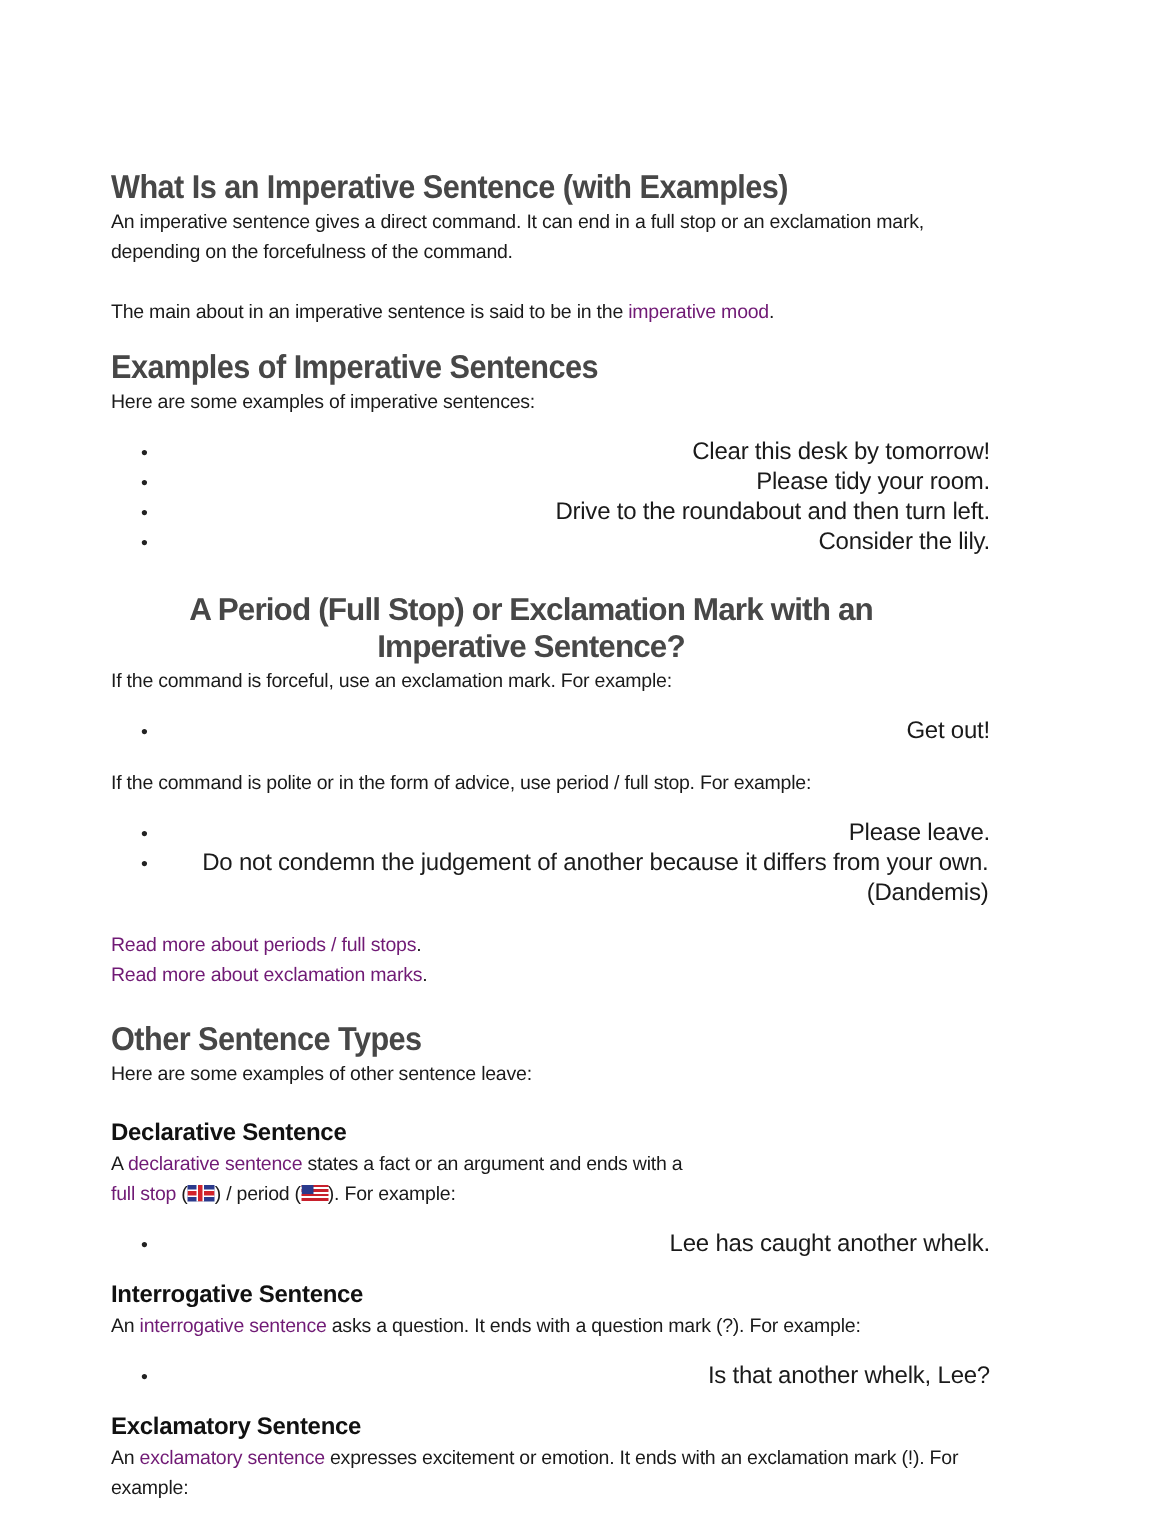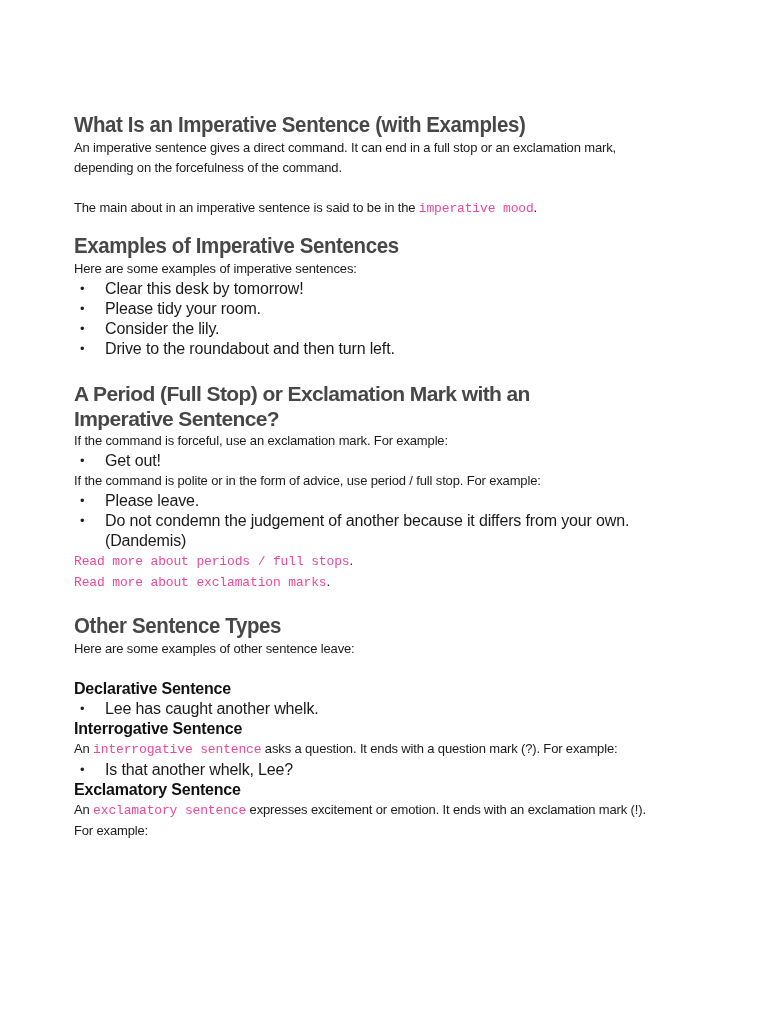--- a/index.html
+++ b/index.html
@@ -1,28 +1,28 @@
 <!DOCTYPE html>
 <html><head>
   <meta charset="utf-8">
   <style>
     html, body { margin: 0; padding: 0; background: #ffffff; }
     body { width: 768px; height: 1024px; overflow: hidden; position: relative;
            font-family: "Liberation Sans", sans-serif; color: #1a1a1a; }
     .page { position: absolute; left: 74px; top: 112px; width: 600px; }
     .h { font-family: "Liberation Sans", sans-serif; font-weight: bold; color: #474747;
          font-size: 22px; line-height: 26px; margin: 0; letter-spacing: -0.4px; transform: scaleX(0.93); transform-origin: left; white-space: nowrap; }
-    .h.wrap { white-space: normal; width: 560px; transform: none; font-size: 21px; line-height: 25px; letter-spacing: -0.6px; }
+    .h.wrap { white-space: normal; width: 560px; transform: none; font-size: 21px; line-height: 25px; letter-spacing: -0.6px; text-align: center; }
     p { margin: 0; font-size: 13px; line-height: 20px; letter-spacing: -0.15px; }
     .gap { height: 20px; }
     .sub { font-weight: bold; color: #111; font-size: 16px; line-height: 20px; margin: 0; letter-spacing: -0.2px; }
-    ul { list-style: none; margin: 0; padding: 0; }
+    ul { list-style: none; margin: 14px; padding: 0; text-align: right; }
     li { position: relative; padding-left: 31px; font-size: 16px; line-height: 20px; letter-spacing: -0.15px; }
     li::before { content: "\2022"; position: absolute; left: 6px; top: 0; font-size: 13px; color: #222; }
-    .link { color: #ec4899; cursor: pointer; font-family: Liberation Mono, monospace; }
+    .link { color: #701a75; cursor: pointer; }
     .flag { display: inline-block; width: 18px; height: 11px; vertical-align: -1px; position: relative; overflow: hidden; }
     .flag-uk { background: #2b3a8c; }
     .flag-uk::before { content: ""; position: absolute; left: 0; top: 4px; width: 18px; height: 3px; background: #d2232a; box-shadow: 0 0 0 1px #fff; }
     .flag-uk::after { content: ""; position: absolute; left: 7px; top: 0; width: 3px; height: 11px; background: #d2232a; box-shadow: 0 0 0 1px #fff; }
     .flag-us { background: repeating-linear-gradient(#c8202c 0 1.5px, #fff 1.5px 3px); }
     .flag-us::before { content: ""; position: absolute; left: 0; top: 0; width: 8px; height: 6px; background: #2b3a8c; }
   </style>
 </head>
 <body>
 
@@ -33,22 +33,22 @@
   <div class="gap"></div>
   <p>
     <span>The main about in an imperative sentence is said to be in the </span><span class="link">imperative mood</span><span>.</span>
   </p>
 
   <h2 class="h" style="margin-top:14px">Examples of Imperative Sentences</h2>
   <p>Here are some examples of imperative sentences:</p>
   <ul>
     <li>Clear this desk by tomorrow!</li>
     <li>Please tidy your room.</li>
+    <li>Drive to the roundabout and then turn left.</li>
     <li>Consider the lily.</li>
-    <li>Drive to the roundabout and then turn left.</li>
   </ul>
 
   <h2 class="h wrap" style="margin-top:22px">A Period (Full Stop) or Exclamation Mark with an Imperative Sentence?</h2>
   <p>If the command is forceful, use an exclamation mark. For example:</p>
   <ul>
     <li style="padding-left:31px">Get out!</li>
   </ul>
   <p style="width:570px">If the command is polite or in the form of advice, use period / full stop. For example:</p>
   <ul>
     <li>Please leave.</li>
@@ -59,20 +59,24 @@
   </p>
   <p>
     <span class="link">Read more about exclamation marks</span><span>.</span>
   </p>
 
   <h2 class="h" style="margin-top:20px">Other Sentence Types</h2>
   <p>Here are some examples of other sentence leave:</p>
   <div class="gap"></div>
 
   <p class="sub">Declarative Sentence</p>
+  <p>
+    <span>A </span><span class="link">declarative sentence</span><span> states a fact or an argument and ends with a</span><br>
+    <span class="link">full stop</span> (<span class="flag flag-uk"></span>)<span> / period (</span><span class="flag flag-us"></span><span>). For example:</span>
+  </p>
   <ul>
     <li>Lee has caught another whelk.</li>
   </ul>
 
   <p class="sub">Interrogative Sentence</p>
   <p style="width:580px">
     <span>An </span><span class="link">interrogative sentence</span><span> asks a question. It ends with a question mark (?). For example:</span>
   </p>
   <ul>
     <li>Is that another whelk, Lee?</li>

